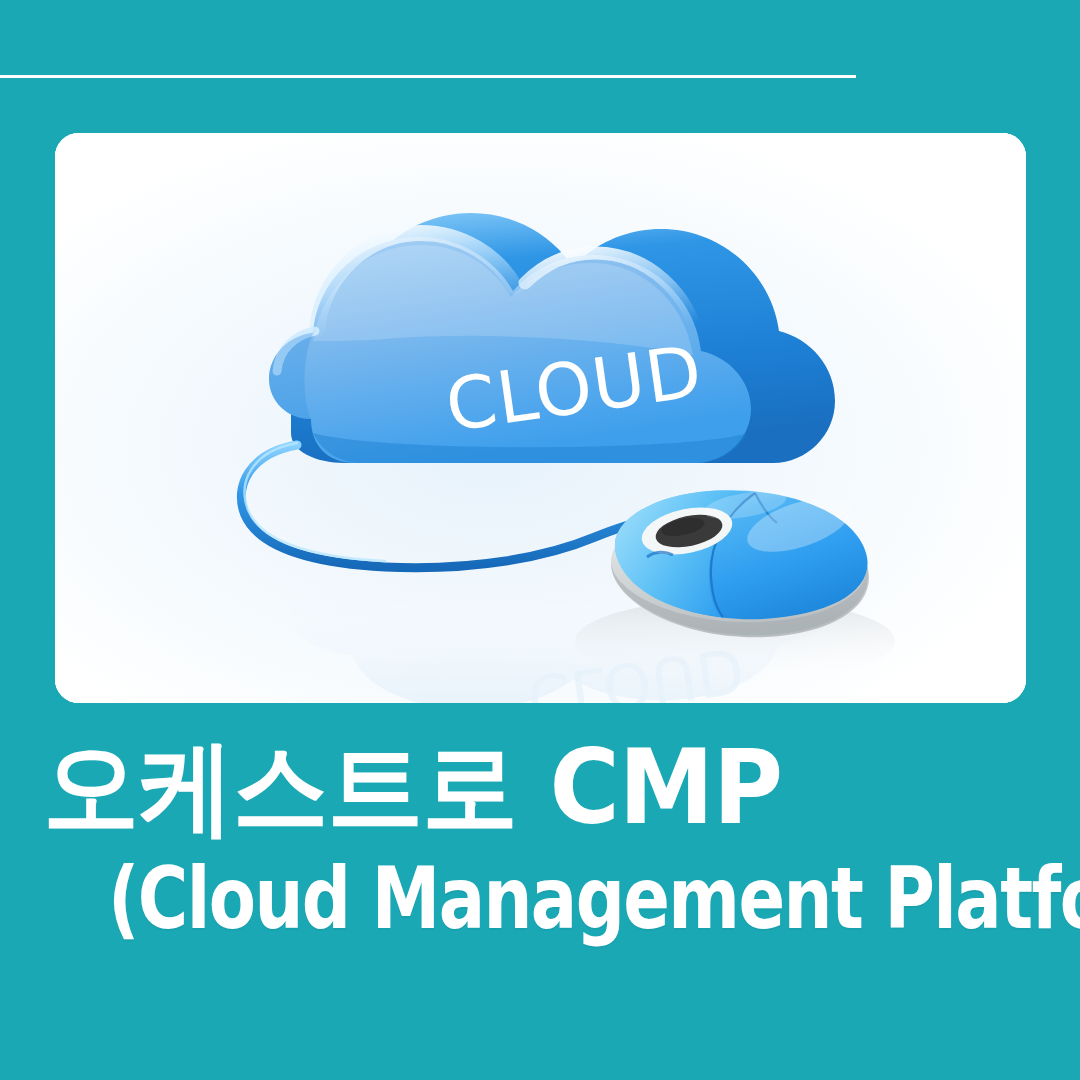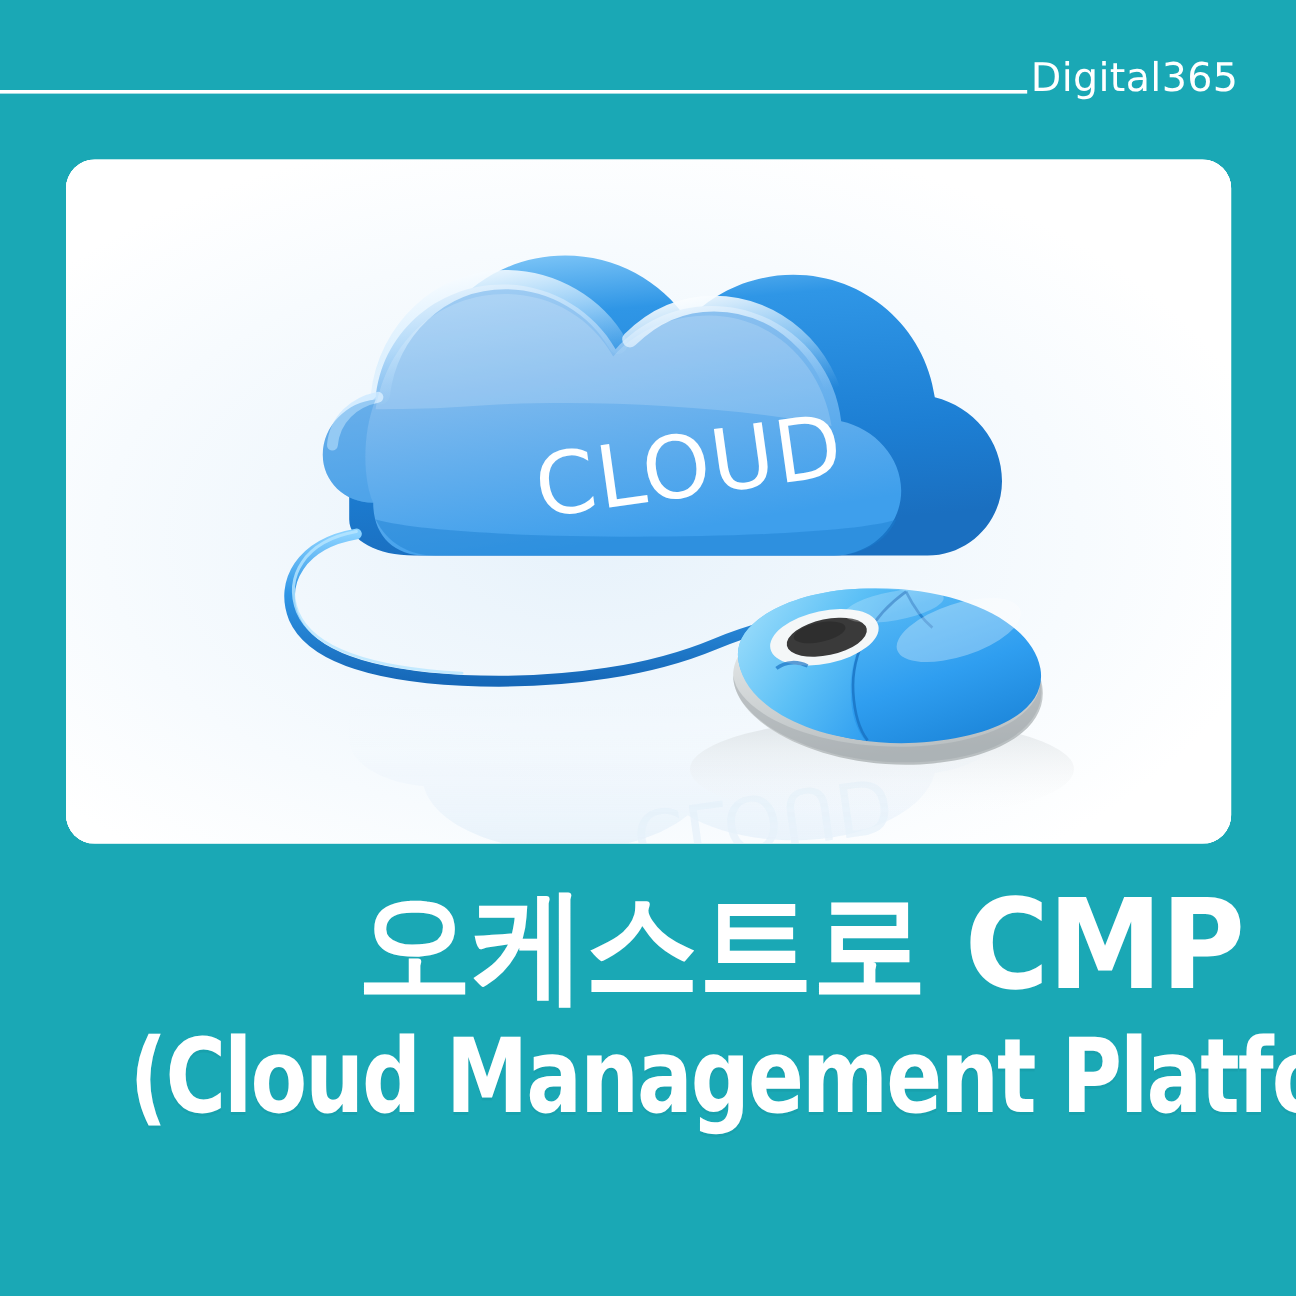--- a/index.html
+++ b/index.html
@@ -57,21 +57,21 @@
       linear-gradient(#ffffff, #ffffff);
   }
 
   .illus { position:absolute; left:0; top:0; width:971px; height:570px; }
 
   
   .title-block {
     position:absolute;
     left:0; top:735px;
     width:1080px;
-    text-align:right;
+    text-align:left;
   }
   .title-main {
     font-family:"DejaVu Sans", sans-serif;
     font-weight:700;
     font-size:104px;
     line-height:1.0;
     color:#ffffff;
     letter-spacing:-1px;
     transform:scaleX(0.92);
     white-space:nowrap;
@@ -87,21 +87,20 @@
     transform:scaleX(0.80);
     white-space:nowrap;
     text-shadow:0 2px 0 rgba(0,0,0,0.04);
   }
 </style>
 </head>
 <body>
 
 <div class="header">
   <div class="header-rule"></div>
-  <div class="brand">Digital365</div>
 </div>
 
 <div class="card">
   <div class="stage">
 
     <svg class="illus" viewBox="0 0 971 570" xmlns="http://www.w3.org/2000/svg">
       <defs>
 
         <linearGradient id="faceGrad" x1="0" y1="0" x2="0.35" y2="1">
           <stop offset="0%" stop-color="#a9d2f5"></stop>

